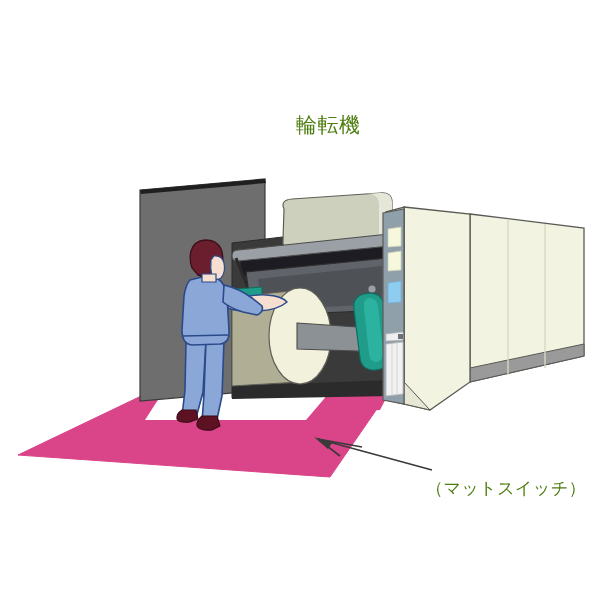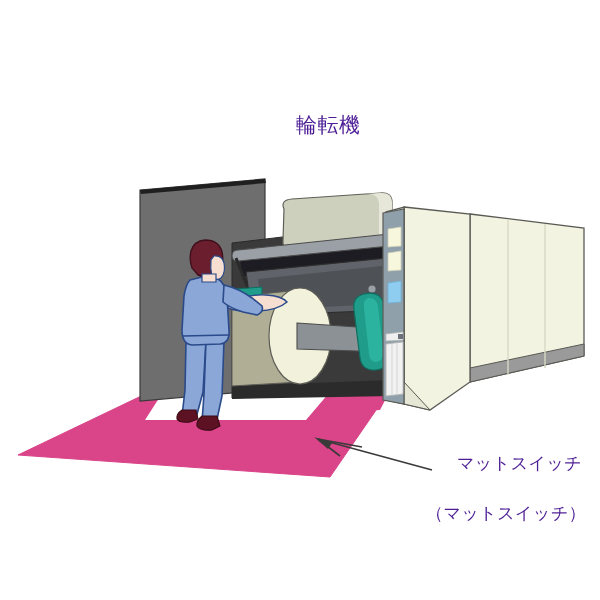--- a/index.html
+++ b/index.html
@@ -17,24 +17,23 @@
   }
   #scene {
     position: absolute;
     left: 0;
     top: 0;
     width: 600px;
     height: 600px;
   }
   .label {
     position: absolute;
-    color: #4c1d95;
+    color: #4d7c0f;
     white-space: pre;
     letter-spacing: 0.5px;
-    text-align: center;
   }
   #title-label {
     left: 296px;
     top: 112px;
     font-size: 21px;
     line-height: 26px;
   }
   #mat-label {
     left: 432px;
     top: 426px;
@@ -162,17 +161,16 @@
       <path d="M 318,439 L 362,447" stroke="#3a3a3a" stroke-width="1.6" fill="none"></path>
       <path d="M 318,439 L 340,456" stroke="#3a3a3a" stroke-width="1.6" fill="none"></path>
       <polygon points="314,437 332,443 328,449" fill="#3a3a3a"></polygon>
     </g>
 
   </svg>
 
   <div class="label" id="title-label">輪転機</div>
 
   <div class="label" id="mat-label">
-    <span>マットスイッチ</span>
     <span class="l2">（マットスイッチ）</span>
   </div>
 
 </div>
 
 </body></html>

